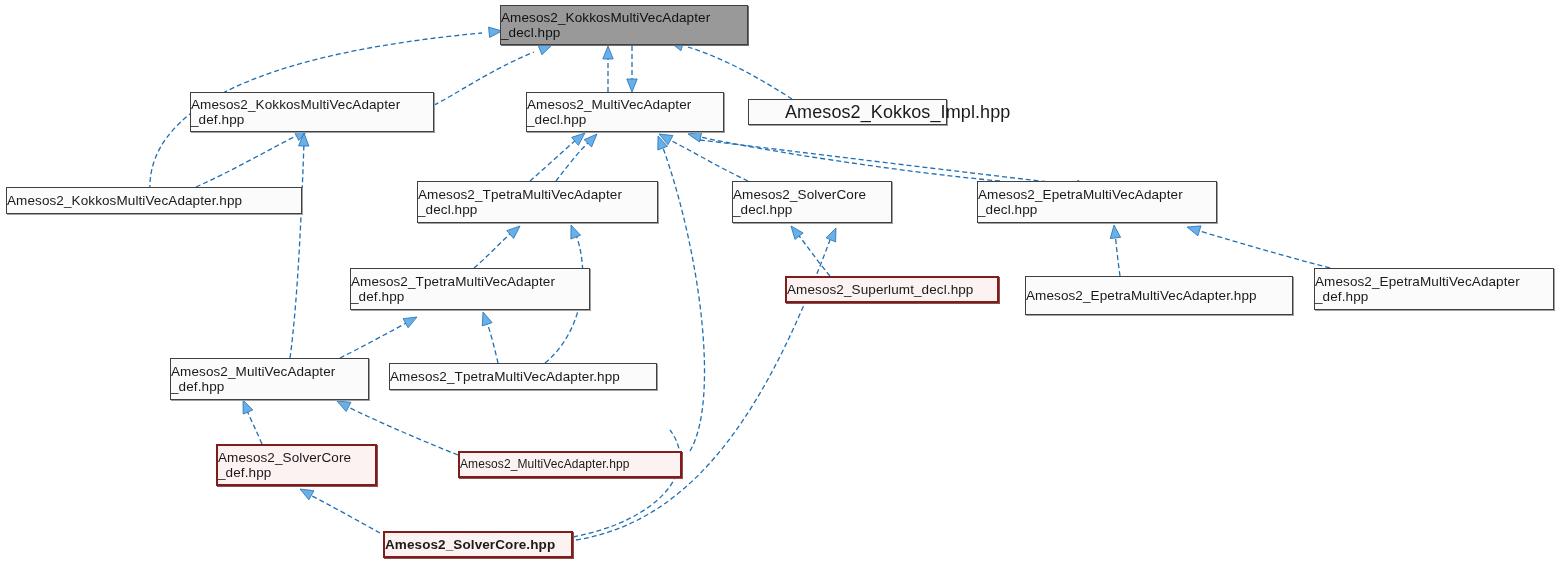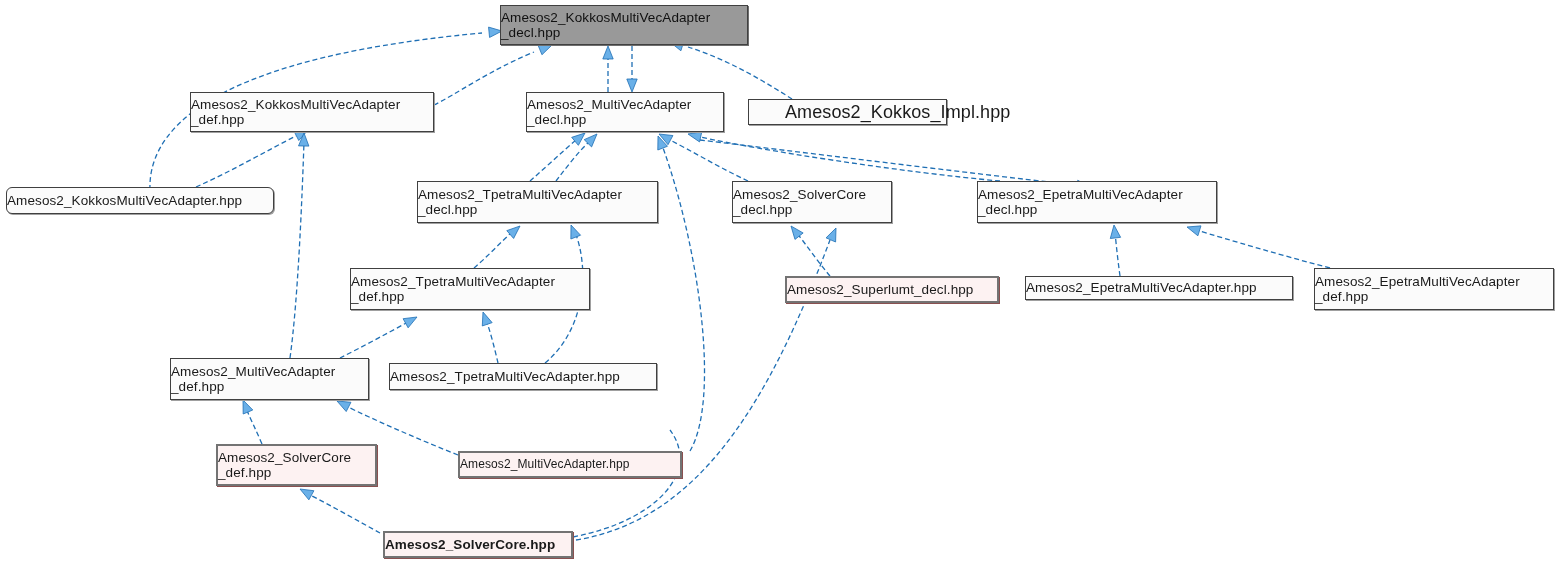--- a/index.html
+++ b/index.html
@@ -45,21 +45,21 @@
     color: #1a1a1a;
     box-shadow: 1px 1px 0 0 #a0a0a0;
   }
   .node-root {
     border: 1px solid #404040;
     background: #999999;
     color: #101010;
     box-shadow: 1px 1px 0 0 #6e6e6e;
   }
   .node-highlight {
-    border: 2px solid #737373;
+    border: 2px solid #7f1d1d;
     background: #fdf2f2;
     color: #1a1a1a;
     box-shadow: 1px 1px 0 0 #8a5050;
   }
 </style>
 </head>
 <body>
 
 <div id="graph-root">
   <svg id="edge-layer" viewBox="0 0 1559 564" width="1559" height="564" xmlns="http://www.w3.org/2000/svg">
@@ -164,31 +164,31 @@
       </g>
     </svg>
   <div id="node-layer">
       <div class="node node-root" style="left: 500px; top: 5px; width: 248px; height: 40px; font-size: 13.5px;"><span class="node-label">Amesos2_KokkosMultiVecAdapter
 _decl.hpp</span></div>
       <div class="node node-plain" style="left: 190px; top: 92px; width: 244px; height: 40px; font-size: 13.5px;"><span class="node-label">Amesos2_KokkosMultiVecAdapter
 _def.hpp</span></div>
       <div class="node node-plain" style="left: 526px; top: 92px; width: 198px; height: 40px; font-size: 13.5px;"><span class="node-label">Amesos2_MultiVecAdapter
 _decl.hpp</span></div>
       <div class="node node-plain" style="left: 748px; top: 99px; width: 199px; height: 26px; font-size: 18px; padding-left: 36px;"><span class="node-label">Amesos2_Kokkos_Impl.hpp</span></div>
-      <div class="node node-plain" style="left: 6px; top: 187px; width: 268px; height: 27px; font-size: 13.5px; border-radius: 6px;"><span class="node-label">Amesos2_KokkosMultiVecAdapter.hpp</span></div>
+      <div class="node node-plain" style="left: 6px; top: 187px; width: 296px; height: 27px; font-size: 13.5px;"><span class="node-label">Amesos2_KokkosMultiVecAdapter.hpp</span></div>
       <div class="node node-plain" style="left: 417px; top: 181px; width: 241px; height: 42px; font-size: 13.5px;"><span class="node-label">Amesos2_TpetraMultiVecAdapter
 _decl.hpp</span></div>
       <div class="node node-plain" style="left: 732px; top: 181px; width: 160px; height: 42px; font-size: 13.5px;"><span class="node-label">Amesos2_SolverCore
 _decl.hpp</span></div>
       <div class="node node-plain" style="left: 977px; top: 181px; width: 240px; height: 42px; font-size: 13.5px;"><span class="node-label">Amesos2_EpetraMultiVecAdapter
 _decl.hpp</span></div>
       <div class="node node-plain" style="left: 350px; top: 268px; width: 240px; height: 42px; font-size: 13.5px;"><span class="node-label">Amesos2_TpetraMultiVecAdapter
 _def.hpp</span></div>
       <div class="node node-highlight" style="left: 785px; top: 276px; width: 214px; height: 27px; font-size: 13.5px;"><span class="node-label">Amesos2_Superlumt_decl.hpp</span></div>
-      <div class="node node-plain" style="left: 1025px; top: 276px; width: 268px; height: 24px; font-size: 13.5px;"><span class="node-label">Amesos2_EpetraMultiVecAdapter.hpp</span></div>
+      <div class="node node-plain" style="left: 1025px; top: 276px; width: 268px; height: 39px; font-size: 13.5px;"><span class="node-label">Amesos2_EpetraMultiVecAdapter.hpp</span></div>
       <div class="node node-plain" style="left: 1314px; top: 268px; width: 240px; height: 42px; font-size: 13.5px;"><span class="node-label">Amesos2_EpetraMultiVecAdapter
 _def.hpp</span></div>
       <div class="node node-plain" style="left: 170px; top: 358px; width: 199px; height: 42px; font-size: 13.5px;"><span class="node-label">Amesos2_MultiVecAdapter
 _def.hpp</span></div>
       <div class="node node-plain" style="left: 389px; top: 363px; width: 268px; height: 27px; font-size: 13.5px;"><span class="node-label">Amesos2_TpetraMultiVecAdapter.hpp</span></div>
       <div class="node node-highlight" style="left: 216px; top: 444px; width: 161px; height: 42px; font-size: 13.5px;"><span class="node-label">Amesos2_SolverCore
 _def.hpp</span></div>
       <div class="node node-highlight" style="left: 458px; top: 451px; width: 224px; height: 27px; font-size: 12px;"><span class="node-label">Amesos2_MultiVecAdapter.hpp</span></div>
       <div class="node node-highlight" style="left: 383px; top: 531px; width: 190px; height: 27px; font-size: 13.5px; font-weight: bold;"><span class="node-label">Amesos2_SolverCore.hpp</span></div>
     </div>

